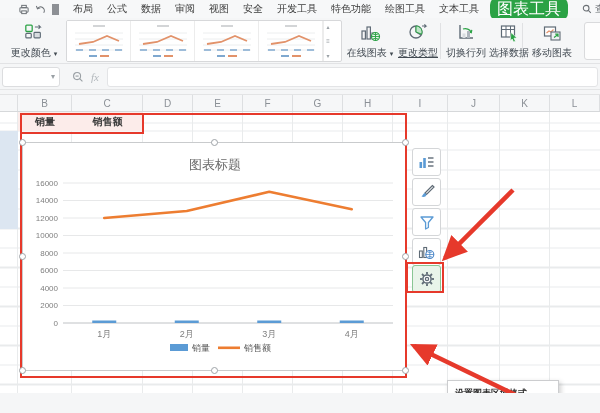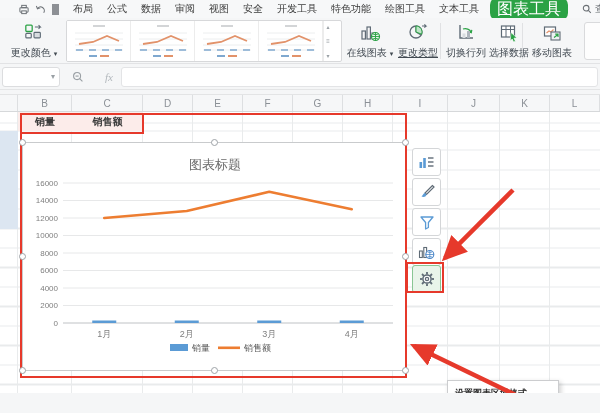--- a/index.html
+++ b/index.html
@@ -31,21 +31,21 @@
              padding:2px 0; color:#9aa0a5; font-size:6px; border-left:1px solid #ececec; }
   .vsep { position:absolute; top:5px; width:1px; height:36px; background:#e0e1e3; }
   .partial-btn { position:absolute; left:584px; top:4px; width:26px; height:38px; background:#fdfdfd;
                  border:1px solid #d9dadc; border-radius:3px; }
 
   
   .fxrow { position:absolute; left:0; top:64px; width:600px; height:26px; background:#f5f6f7;
            border-bottom:1px solid #e4e5e6; display:flex; align-items:center; }
   .namebox { width:58px; height:20px; background:#fff; border:1px solid #dcdddf; border-radius:3px;
              margin-left:2px; display:flex; align-items:center; justify-content:flex-end; color:#9aa0a5; font-size:8px; padding-right:4px; }
-  .fxicons { display:flex; align-items:flex-start; gap:21px; padding:0 8px 0 12px; }
+  .fxicons { display:flex; align-items:flex-start; gap:7px; padding:0 8px 0 12px; }
   .fxlabel { font-style:italic; color:#b3b8bd; font-size:11px; font-family:"Liberation Serif", serif; }
   .fxinput { flex:1; height:20px; background:#fff; border:1px solid #e3e4e6; border-radius:3px; margin-right:2px; }
 
   
   .colheaders { position:absolute; left:0; top:94px; width:600px; height:18px; background:#f6f7f8;
                 border-top:1px solid #e3e4e5; border-bottom:1px solid #d6d8da; display:flex; }
   .colh { height:100%; border-right:1px solid #dddfe1; color:#8b9096; font-size:10px;
           display:flex; align-items:center; justify-content:center; }
 
   

